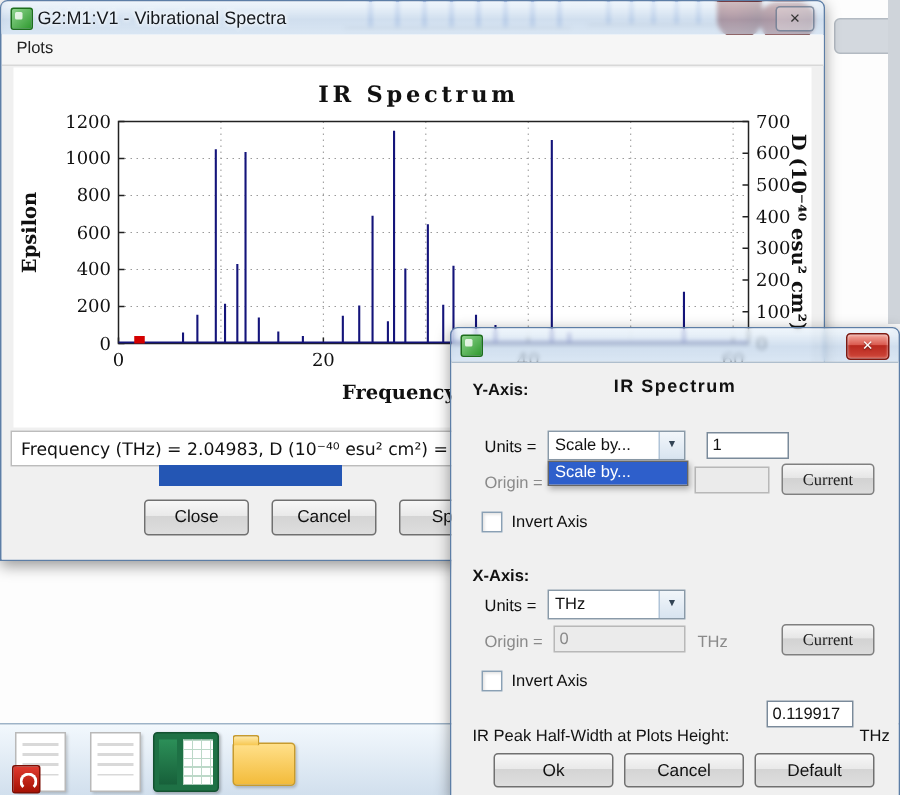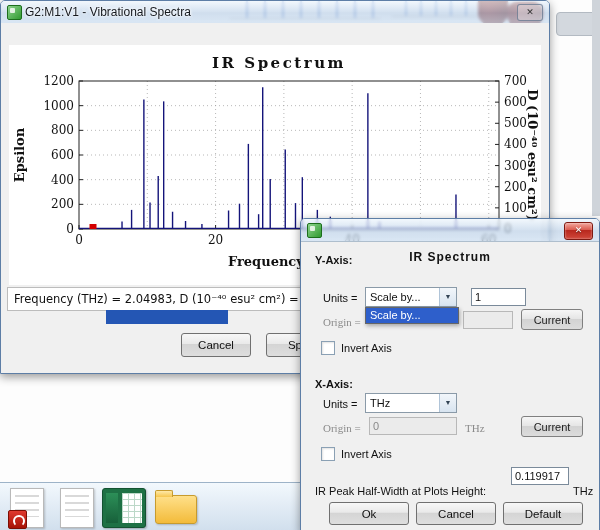--- a/index.html
+++ b/index.html
@@ -41,38 +41,38 @@
            font-family:"Liberation Sans",sans-serif;font-size:11.5px;color:#111;padding:0;cursor:default;}
   .btn-row-y{top:310px;}
   
   .dialog{left:300px;top:218px;width:298px;height:312px;z-index:10;background:transparent;}
   .dlg-close{position:absolute;right:6px;top:3px;width:27px;height:16px;border:1px solid #7e1a12;border-radius:3px;
              background:linear-gradient(#f2a79d,#d9574b 45%,#b8281e 46%,#d0473a);color:#fff;font-size:9px;line-height:15px;
              text-align:center;text-shadow:0 1px 1px rgba(0,0,0,.5);box-shadow:inset 0 0 2px rgba(255,255,255,.7);cursor:default;}
   .dialog-body{position:absolute;left:0;top:22px;right:0;bottom:0;background:#f0f0f0;border-top:1px solid #aebecd;}
   .dlg-header{position:absolute;left:0;top:8px;width:100%;text-align:center;font-size:12px;font-weight:bold;letter-spacing:1px;color:#111;}
   .dlg-label{position:absolute;font-size:11px;color:#111;white-space:nowrap;}
-  .dlg-label.gray{color:#8a8a8a;font-family:Liberation Serif, serif;}
+  .dlg-label.gray{color:#8a8a8a;}
   .field{position:absolute;height:18px;border:1px solid #7a8a9a;background:#fff;font-family:"Liberation Sans",sans-serif;
          font-size:11px;color:#111;padding:0 3px;box-sizing:border-box;}
   .field.disabled{background:#ebebeb;border-color:#b8b8b8;color:#8a8a8a;}
   .combo{position:absolute;height:20px;border:1px solid #8a9aa8;background:#fff;box-sizing:border-box;cursor:default;}
   .combo-text{position:absolute;left:4px;top:3px;font-size:11px;color:#111;white-space:nowrap;}
   .combo-arrow{position:absolute;right:0;top:0;width:16px;height:100%;border-left:1px solid #b0c4d8;
                background:linear-gradient(#f2f6fa,#d8e4f0);color:#345;font-size:7px;line-height:18px;text-align:center;}
   .dropdown-list{position:absolute;background:#fff;border:1px solid #666;z-index:20;box-shadow:1px 2px 4px rgba(0,0,0,.3);}
   .dd-item{height:15px;font-size:11px;line-height:15px;padding:0 4px;white-space:nowrap;}
   .dd-item.selected{background:#2e5fcb;color:#fff;}
   .checkbox{position:absolute;width:12px;height:12px;border:1px solid #8aa0b4;background:#fff;box-shadow:inset 1px 1px 2px rgba(0,0,0,.12);}
   .dlg-btn{position:absolute;height:23px;width:80px;border:1px solid #707070;border-radius:3px;
            background:linear-gradient(#f7f7f7,#e9e9e9 45%,#d4d4d4 46%,#dedede);
            font-family:"Liberation Sans",sans-serif;font-size:11.5px;color:#111;padding:0;cursor:default;}
   .cur-btn{position:absolute;height:21px;width:62px;border:1px solid #808080;border-radius:3px;
            background:linear-gradient(#f6f6f6,#e6e6e6 45%,#d2d2d2 46%,#dcdcdc);
-           font-family:Liberation Sans, sans-serif;font-size:11px;color:#222;padding:0;cursor:default;}
+           font-family:Liberation Serif, serif;font-size:11px;color:#222;padding:0;cursor:default;}
   
   .taskbar{position:absolute;left:0;top:482px;width:600px;height:48px;z-index:3;
            background:linear-gradient(rgba(242,248,253,.95),rgba(206,221,236,.95));border-top:1px solid #9db3c8;}
   .tb-icon{position:absolute;top:4px;width:46px;height:42px;border-radius:3px;}
   .page{position:absolute;left:4px;top:1px;width:32px;height:38px;background:#fff;border:1px solid #b9b9b9;box-shadow:1px 1px 2px rgba(0,0,0,.2);}
   .page-lines{position:absolute;left:4px;top:6px;right:4px;height:22px;
               background:repeating-linear-gradient(#d9d9d9 0 2px,transparent 2px 7px);}
   .pdf-badge{position:absolute;left:-3px;bottom:-2px;width:17px;height:17px;background:linear-gradient(#e03a2f,#a61205);border:1px solid #7c0e04;border-radius:2px;}
   .pdf-badge::after{content:"";position:absolute;left:4px;top:4px;width:8px;height:8px;border:2px solid #fff;border-radius:50%;border-bottom-color:transparent;}
   .excel{position:absolute;left:2px;top:1px;width:42px;height:38px;border-radius:3px;background:#1e7145;border:1px solid #135231;box-shadow:1px 1px 2px rgba(0,0,0,.25);}
@@ -94,20 +94,23 @@
   <div class="frag frag-c"></div>
   <div class="frag frag-d"></div>
 
   <div class="aero main-window">
     <div class="titlebar">
       <span class="app-icon"></span>
       <span class="title-text">G2:M1:V1 - Vibrational Spectra</span>
       <span class="win-close-plain">✕</span>
     </div>
     <div class="window-body">
+      <div class="menubar">
+        <span class="menu-item">Plots</span>
+      </div>
       <div class="chart-panel">
         <svg id="chart-svg" viewBox="0 0 532 240" width="532" height="240">
             <line x1="138.2926829268293" y1="36" x2="138.2926829268293" y2="184" stroke="#9a9a9a" stroke-width="0.7" stroke-dasharray="1,3"></line>
             <line x1="206.58536585365854" y1="36" x2="206.58536585365854" y2="184" stroke="#9a9a9a" stroke-width="0.7" stroke-dasharray="1,3"></line>
             <line x1="274.8780487804878" y1="36" x2="274.8780487804878" y2="184" stroke="#9a9a9a" stroke-width="0.7" stroke-dasharray="1,3"></line>
             <line x1="343.1707317073171" y1="36" x2="343.1707317073171" y2="184" stroke="#9a9a9a" stroke-width="0.7" stroke-dasharray="1,3"></line>
             <line x1="411.4634146341463" y1="36" x2="411.4634146341463" y2="184" stroke="#9a9a9a" stroke-width="0.7" stroke-dasharray="1,3"></line>
             <line x1="479.7560975609756" y1="36" x2="479.7560975609756" y2="184" stroke="#9a9a9a" stroke-width="0.7" stroke-dasharray="1,3"></line>
             <line x1="70" y1="159.33333333333334" x2="490" y2="159.33333333333334" stroke="#9a9a9a" stroke-width="0.7" stroke-dasharray="1,3"></line>
             <line x1="70" y1="134.66666666666669" x2="490" y2="134.66666666666669" stroke="#9a9a9a" stroke-width="0.7" stroke-dasharray="1,3"></line>
@@ -181,20 +184,21 @@
             <text x="270" y="23" text-anchor="middle" font-size="15" font-weight="bold" letter-spacing="2.5">IR Spectrum</text>
             <text x="15" y="110" transform="rotate(-90 15 110)" text-anchor="middle" font-size="13" font-weight="bold">Epsilon</text>
             <text x="519" y="110" transform="rotate(90 519 110)" text-anchor="middle" font-size="13" font-weight="bold">D (10⁻⁴⁰ esu² cm²)</text>
             <text x="280" y="221" text-anchor="middle" font-size="13" font-weight="bold">Frequency (THz)</text>
           </svg>
       </div>
       <div class="status-bar">
         <span class="status-text">Frequency (THz) = 2.04983, D (10⁻⁴⁰ esu² cm²) = 1.0</span>
       </div>
       <div class="selection-strip"></div>
+      <button class="win-btn btn-row-y" style="left:95px;">Close</button>
       <button class="win-btn btn-row-y" style="left:180px;">Cancel</button>
       <button class="win-btn btn-row-y" style="left:265px;">Spec</button>
     </div>
   </div>
 
   <div class="taskbar">
     <div class="tb-icon" style="left:6px;">
       <div class="page">
           <div class="page-lines"></div>
         <div class="pdf-badge"></div>

